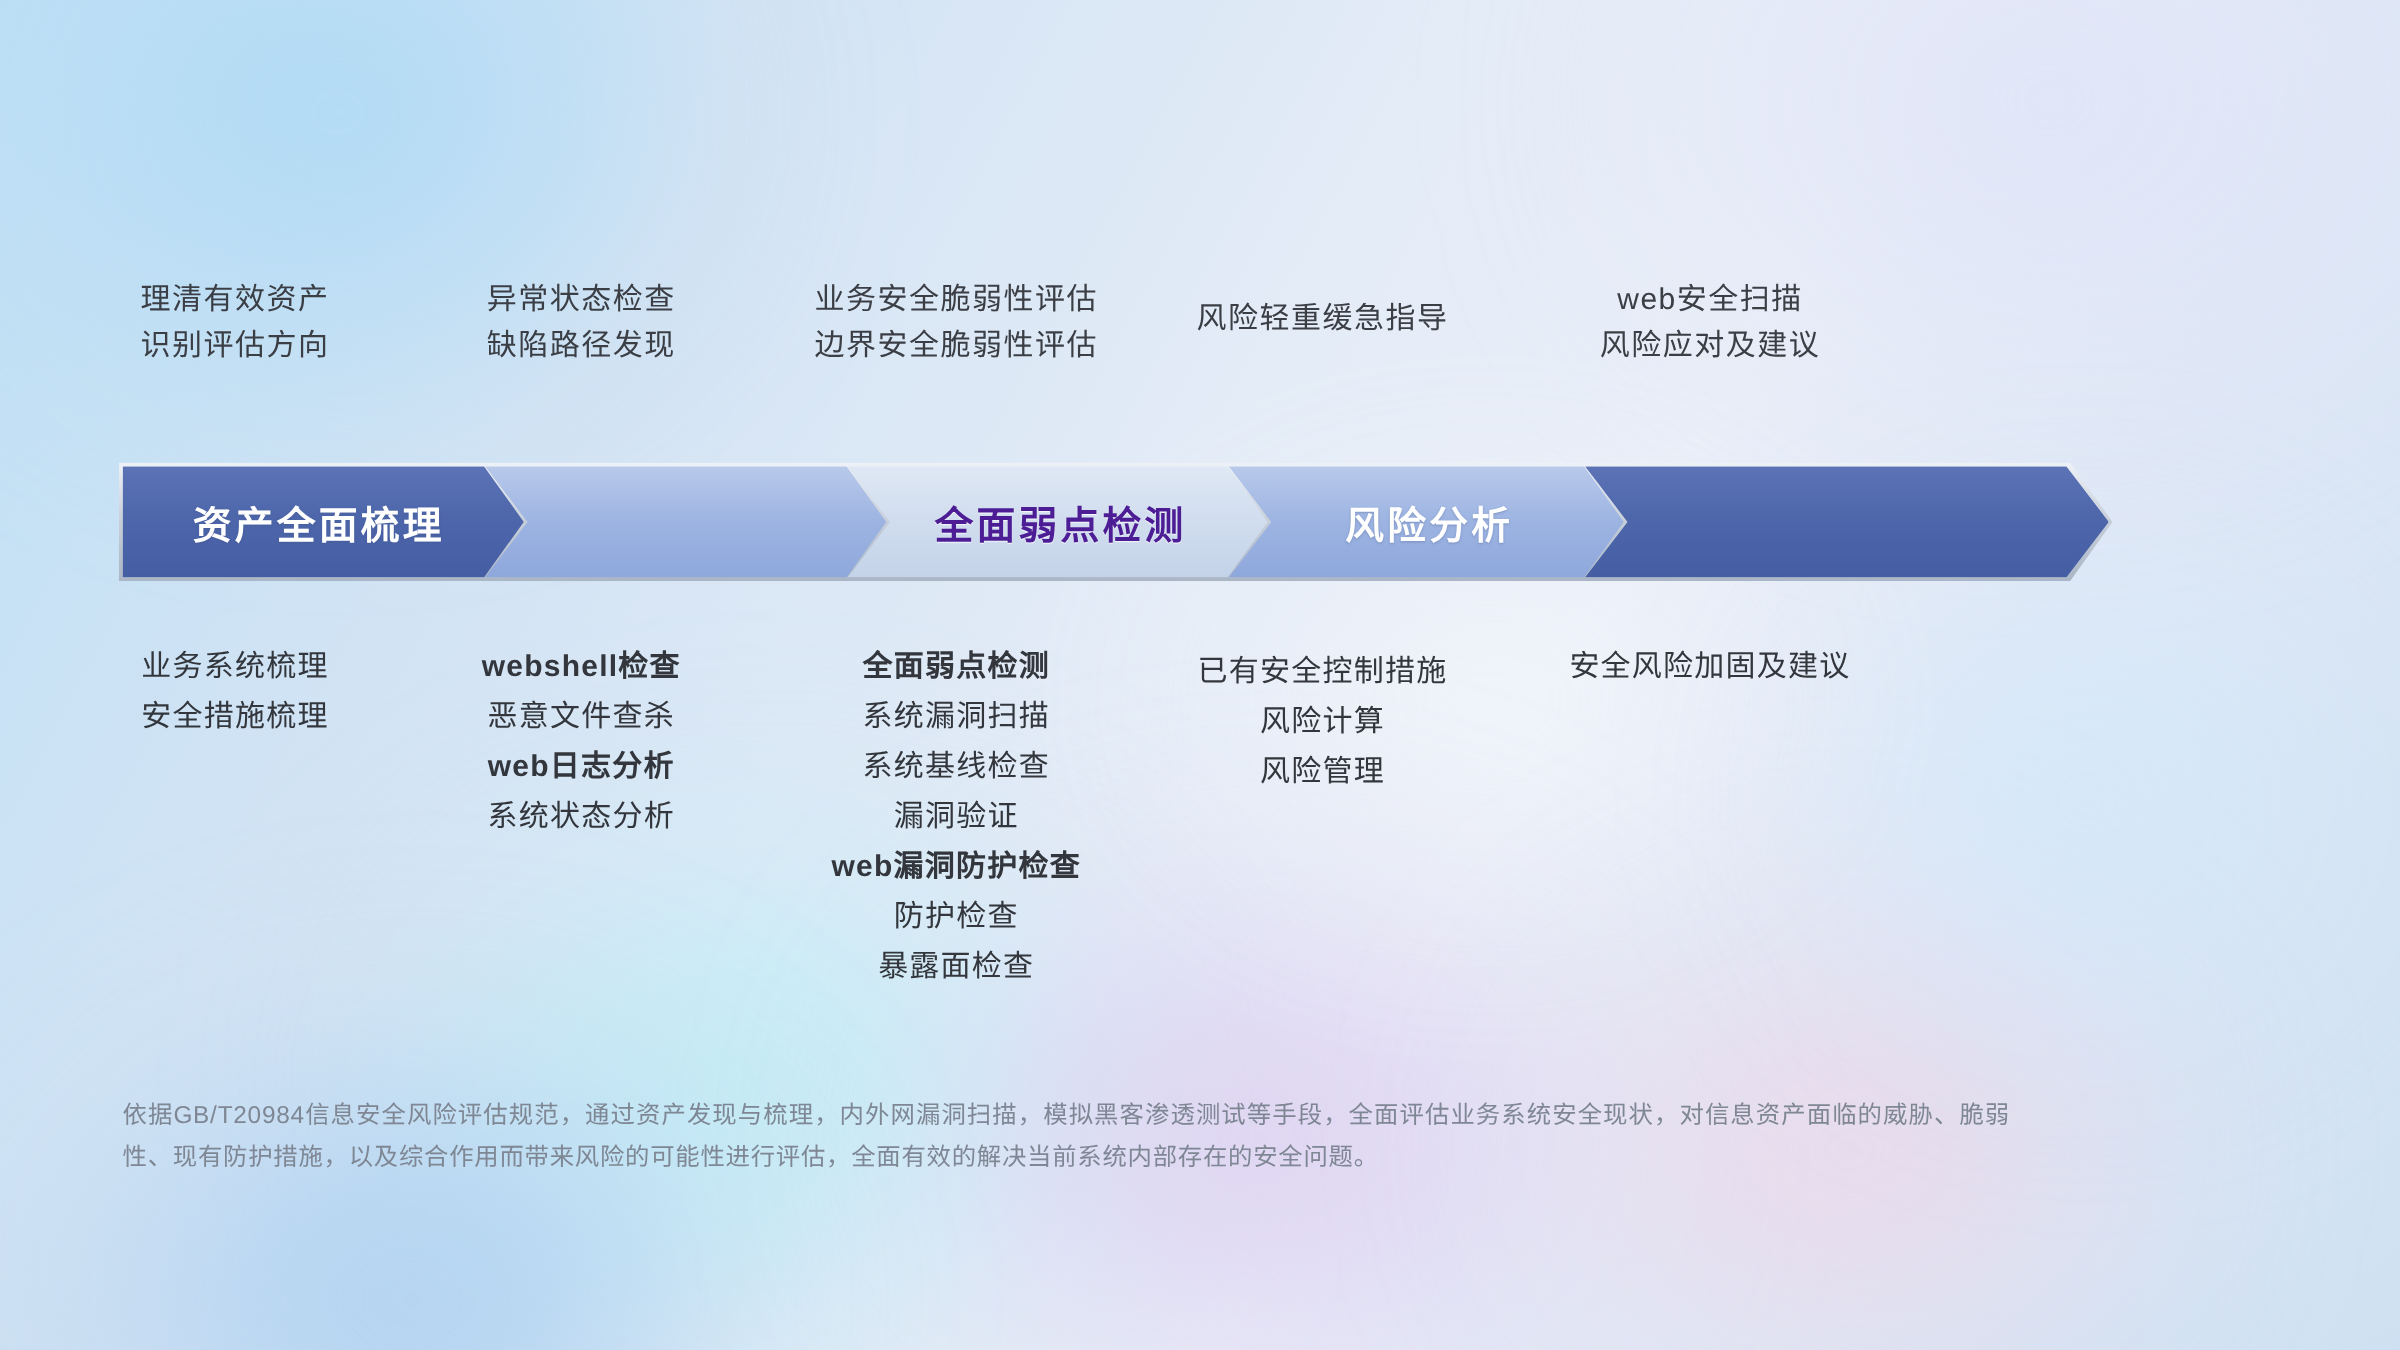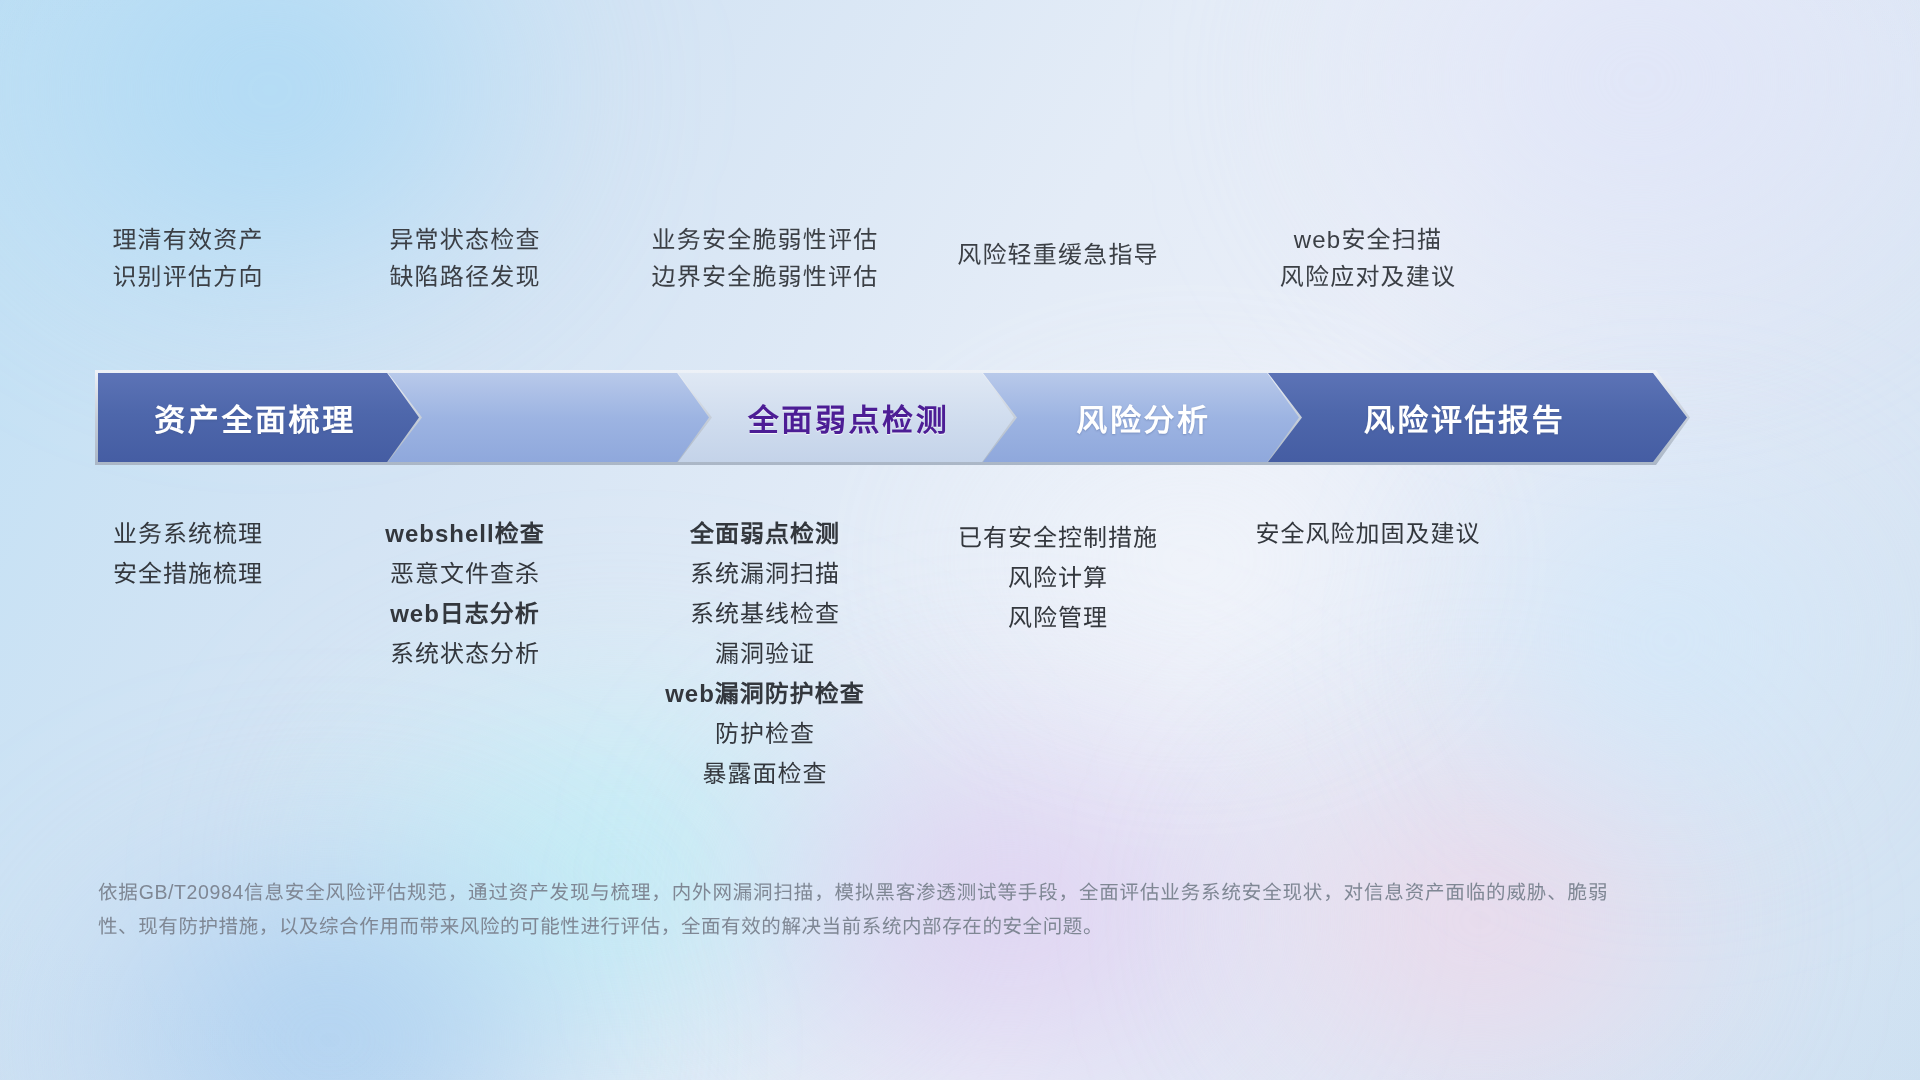--- a/index.html
+++ b/index.html
@@ -151,21 +151,20 @@
         <div class="lbl" style="color: #4c1d95; text-shadow: rgba(255, 255, 255, 0.8) 0px 1px 1px; margin-left: 2px;">全面弱点检测</div>
       </div>
       <div class="seg" style="position: absolute; left: 885px; width: 325px;">
         <div class="fill" style="background: linear-gradient(rgb(238, 242, 248) 0%, rgb(198, 206, 217) 50%, rgb(170, 182, 198) 100%); clip-path: polygon(0px 0px, calc(100% - 34px) 0px, 100% 50%, calc(100% - 34px) 100%, 0px 100%, 34px 50%);"></div>
         <div class="fill" style="background: linear-gradient(rgb(184, 201, 234) 0%, rgb(157, 180, 226) 50%, rgb(143, 168, 220) 100%); inset: 3px; clip-path: polygon(0px 0px, calc(100% - 34px) 0px, 100% 50%, calc(100% - 34px) 100%, 0px 100%, 34px 50%);"></div>
         <div class="lbl" style="color: rgb(255, 255, 255); margin-left: 2px;">风险分析</div>
       </div>
       <div class="seg" style="position: absolute; left: 1170px; width: 425px;">
         <div class="fill" style="background: linear-gradient(rgb(238, 242, 248) 0%, rgb(198, 206, 217) 50%, rgb(170, 182, 198) 100%); clip-path: polygon(0px 0px, calc(100% - 34px) 0px, 100% 50%, calc(100% - 34px) 100%, 0px 100%, 34px 50%);"></div>
         <div class="fill" style="background: linear-gradient(rgb(92, 115, 182) 0%, rgb(78, 103, 171) 45%, rgb(69, 93, 163) 100%); inset: 3px; clip-path: polygon(0px 0px, calc(100% - 34px) 0px, 100% 50%, calc(100% - 34px) 100%, 0px 100%, 34px 50%);"></div>
-        <div class="lbl" style="color: rgb(255, 255, 255); margin-left: -26px;">风险评估报告</div>
       </div>
     </div>
   <div class="bot-row" id="botRow">
       <div class="bot-cell" style="position: absolute; left: 0px; top: 0px; width: 460px; transform: translateX(-42px);">
         <div class="t">业务系统梳理</div>
         <div class="t">安全措施梳理</div>
       </div>
       <div class="bot-cell" style="position: absolute; left: 0px; top: 0px; width: 460px; transform: translateX(235px);">
         <div class="t bold">webshell检查</div>
         <div class="t">恶意文件查杀</div>

